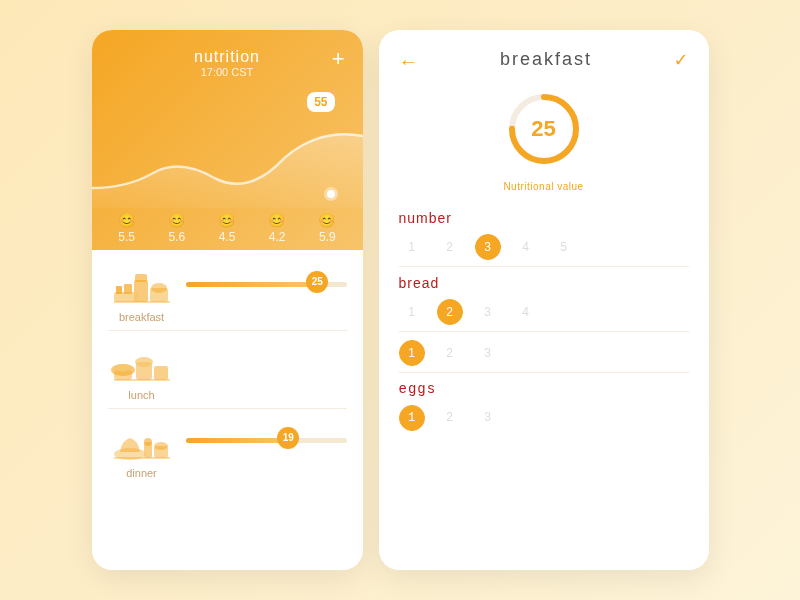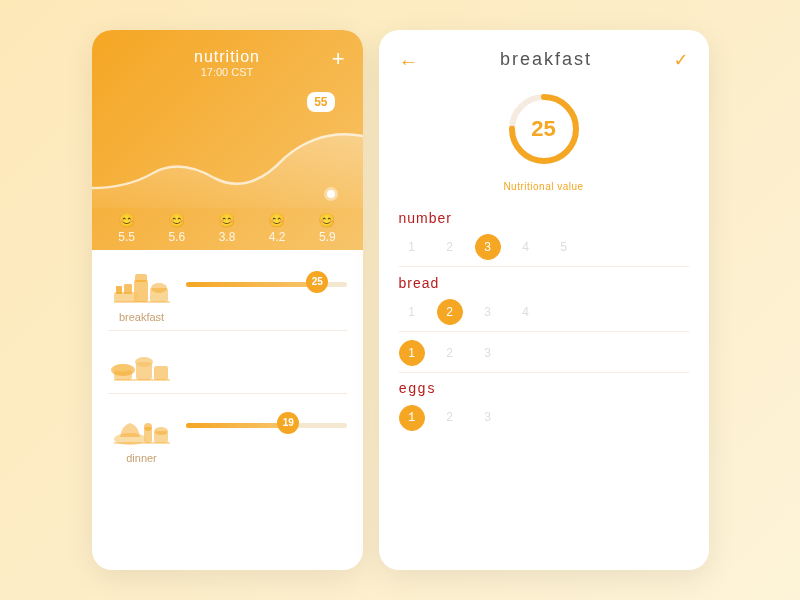--- a/index.html
+++ b/index.html
@@ -382,21 +382,21 @@
     <div class="day-item">
           <span class="day-emoji">😊</span>
                     <span class="day-label">5.5</span>
         </div>
         <div class="day-item">
           <span class="day-emoji">😊</span>
                     <span class="day-label">5.6</span>
         </div>
         <div class="day-item">
           <span class="day-emoji">😊</span>
-                    <span class="day-label">3.8</span>
+                    <span class="day-label">4.5</span>
         </div>
         <div class="day-item">
           <span class="day-emoji">😊</span>
                     <span class="day-label">4.2</span>
         </div>
         <div class="day-item">
           <span class="day-emoji">😊</span>
                     <span class="day-label">5.9</span>
         </div>
       </div>
@@ -437,20 +437,23 @@
     <rect x="4" y="28" width="18" height="10" rx="3" fill="#f7c46a" opacity="0.7"></rect>
     <ellipse cx="13" cy="28" rx="12" ry="6" fill="#f5a623" opacity="0.6"></ellipse>
     <ellipse cx="13" cy="26" rx="10" ry="4" fill="#f7c46a" opacity="0.8"></ellipse>
     <rect x="26" y="20" width="16" height="18" rx="3" fill="#f5a623" opacity="0.5"></rect>
     <ellipse cx="34" cy="20" rx="9" ry="5" fill="#f7c46a" opacity="0.7"></ellipse>
     <rect x="44" y="24" width="14" height="14" rx="2" fill="#f7c46a" opacity="0.8"></rect>
     <line x1="4" y1="38" x2="60" y2="38" stroke="#f5a623" stroke-width="1.5" opacity="0.5"></line>
   </svg>
       </div>
     </div>
+    <div style="display:flex;width:100%">
+      <div class="meal-label">lunch</div>
+    </div>
   </div>
       <div class="divider"></div>
       <div class="meal-row">
     <div class="meal-content">
       <div class="meal-icon-area">
         <svg viewBox="0 0 64 44" class="meal-icon-svg">
     <ellipse cx="20" cy="34" rx="16" ry="6" fill="#f7c46a" opacity="0.6"></ellipse>
     <path d="M10 32 Q12 20 20 18 Q28 20 30 32" fill="#f5a623" opacity="0.5"></path>
     <rect x="34" y="22" width="8" height="16" rx="2" fill="#f7c46a" opacity="0.8"></rect>
     <ellipse cx="38" cy="22" rx="4" ry="4" fill="#f5a623" opacity="0.6"></ellipse>

